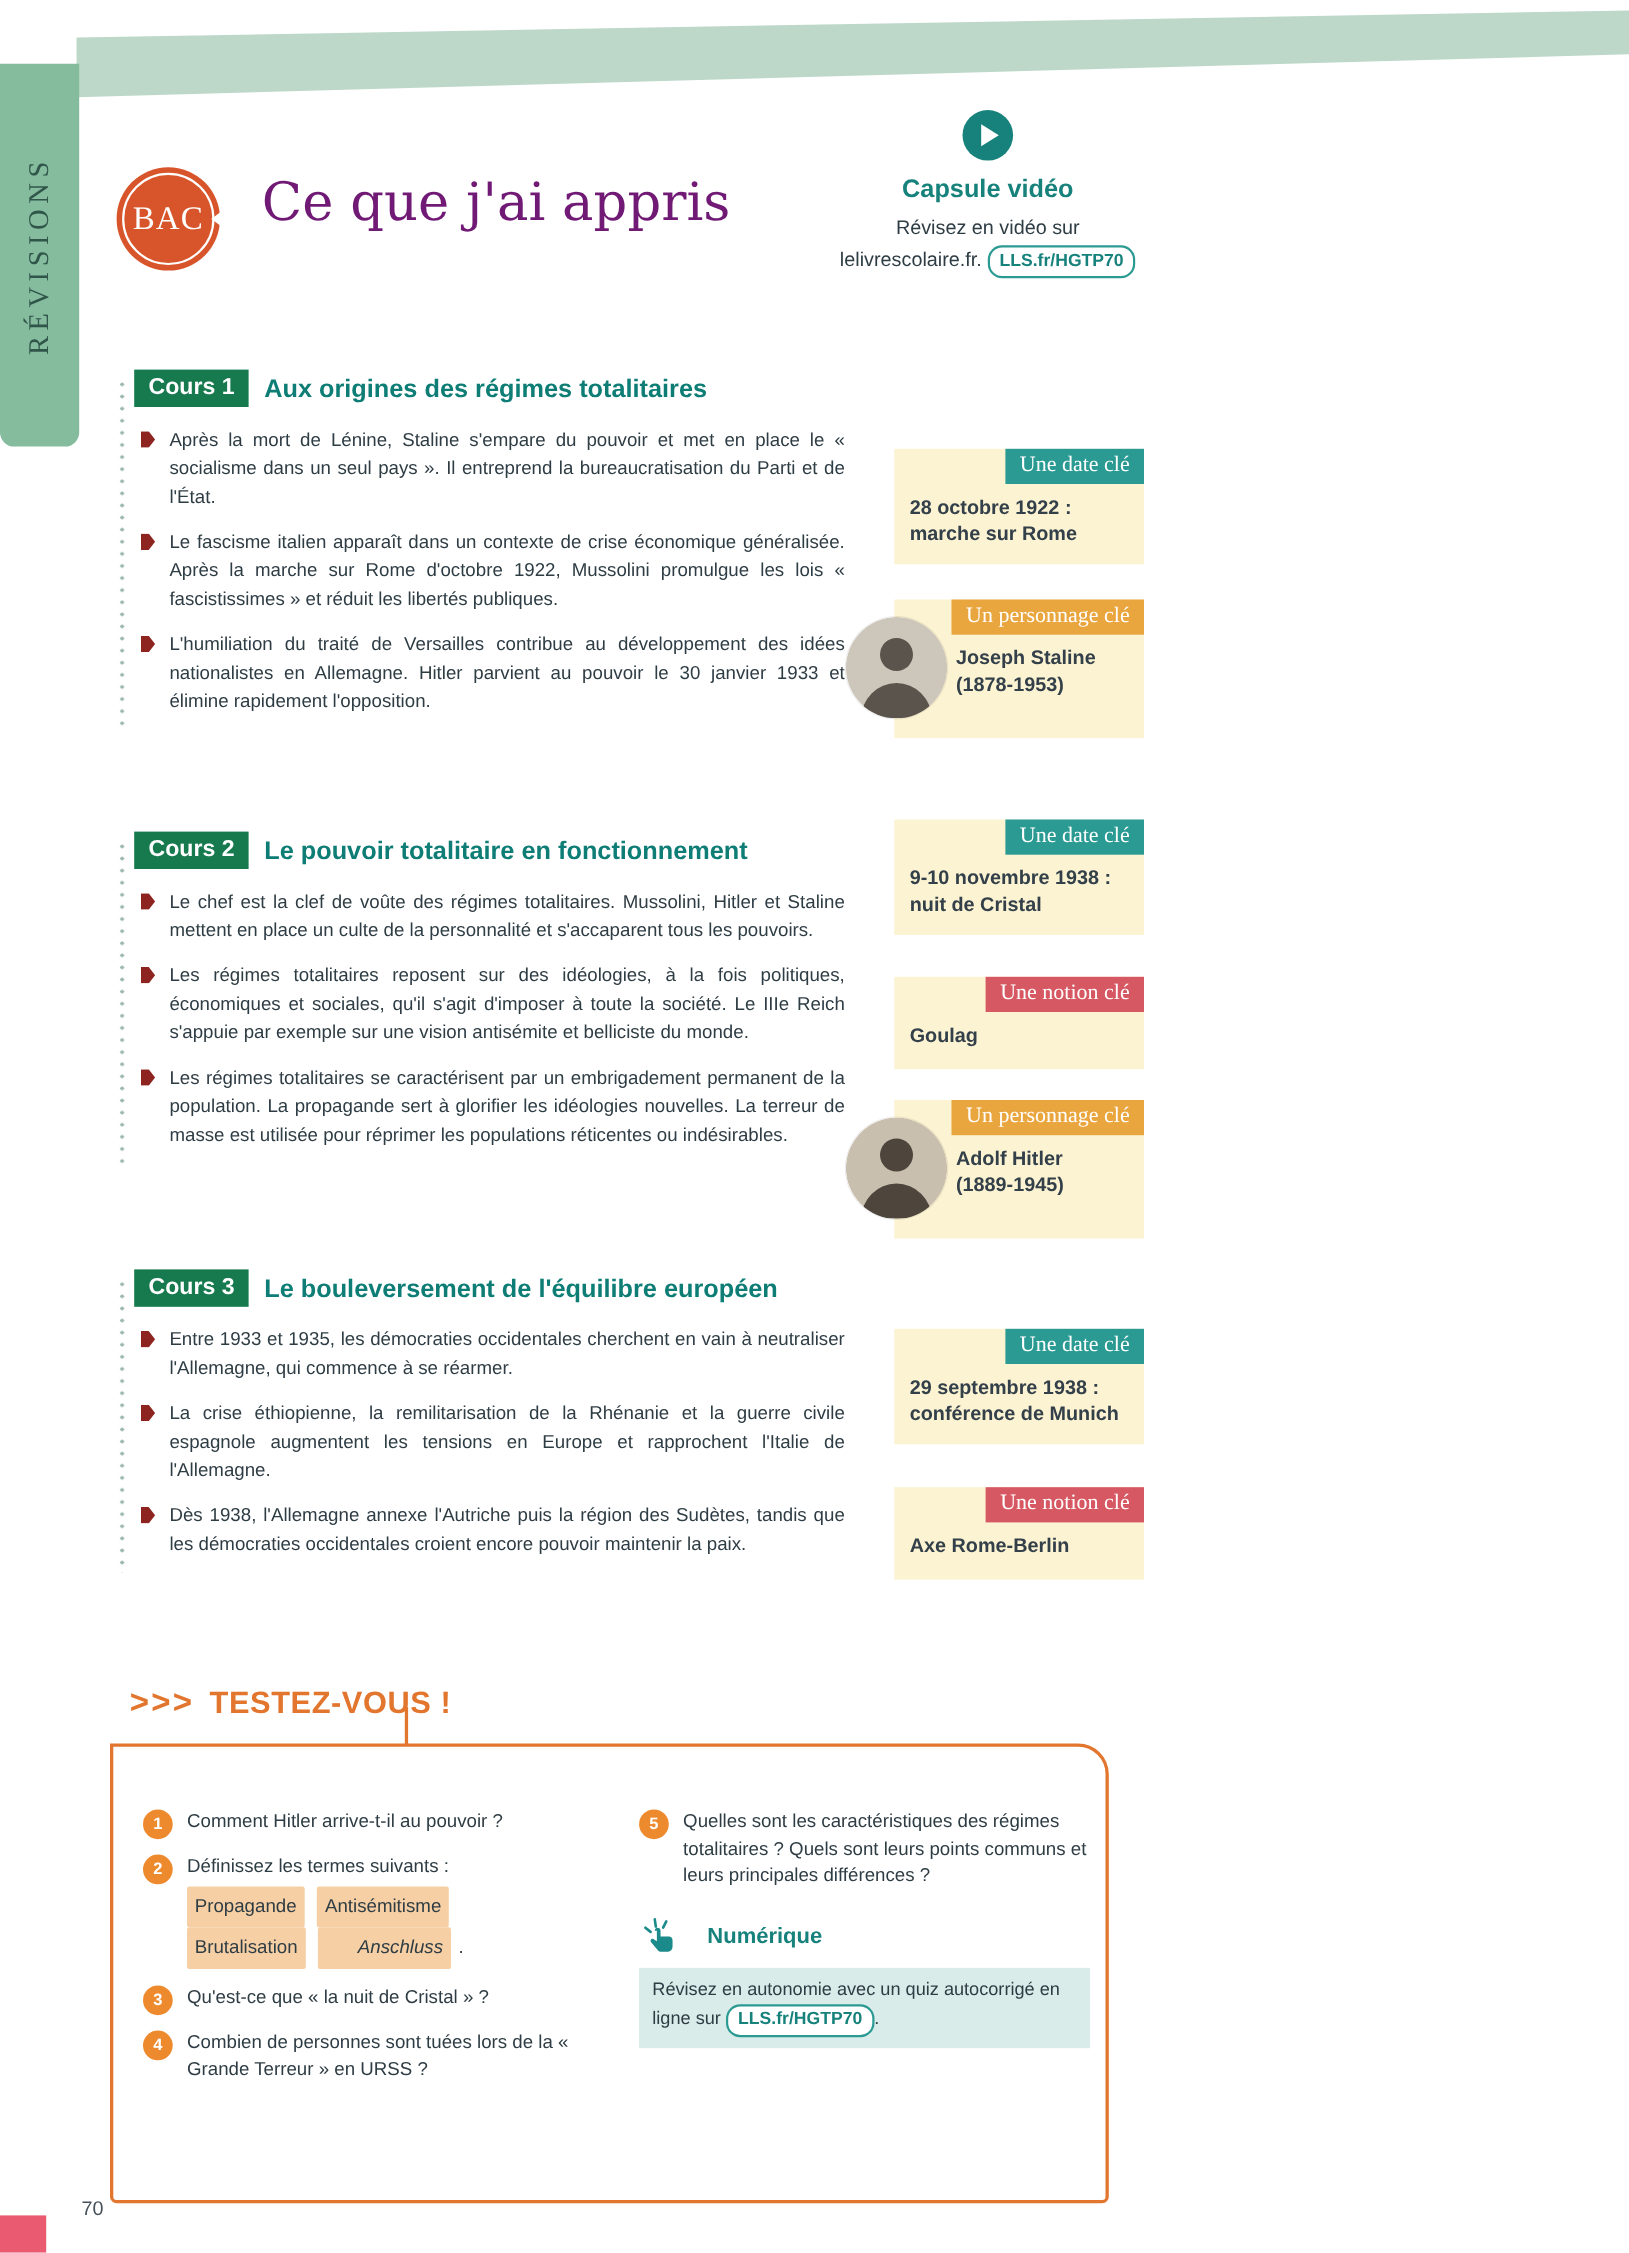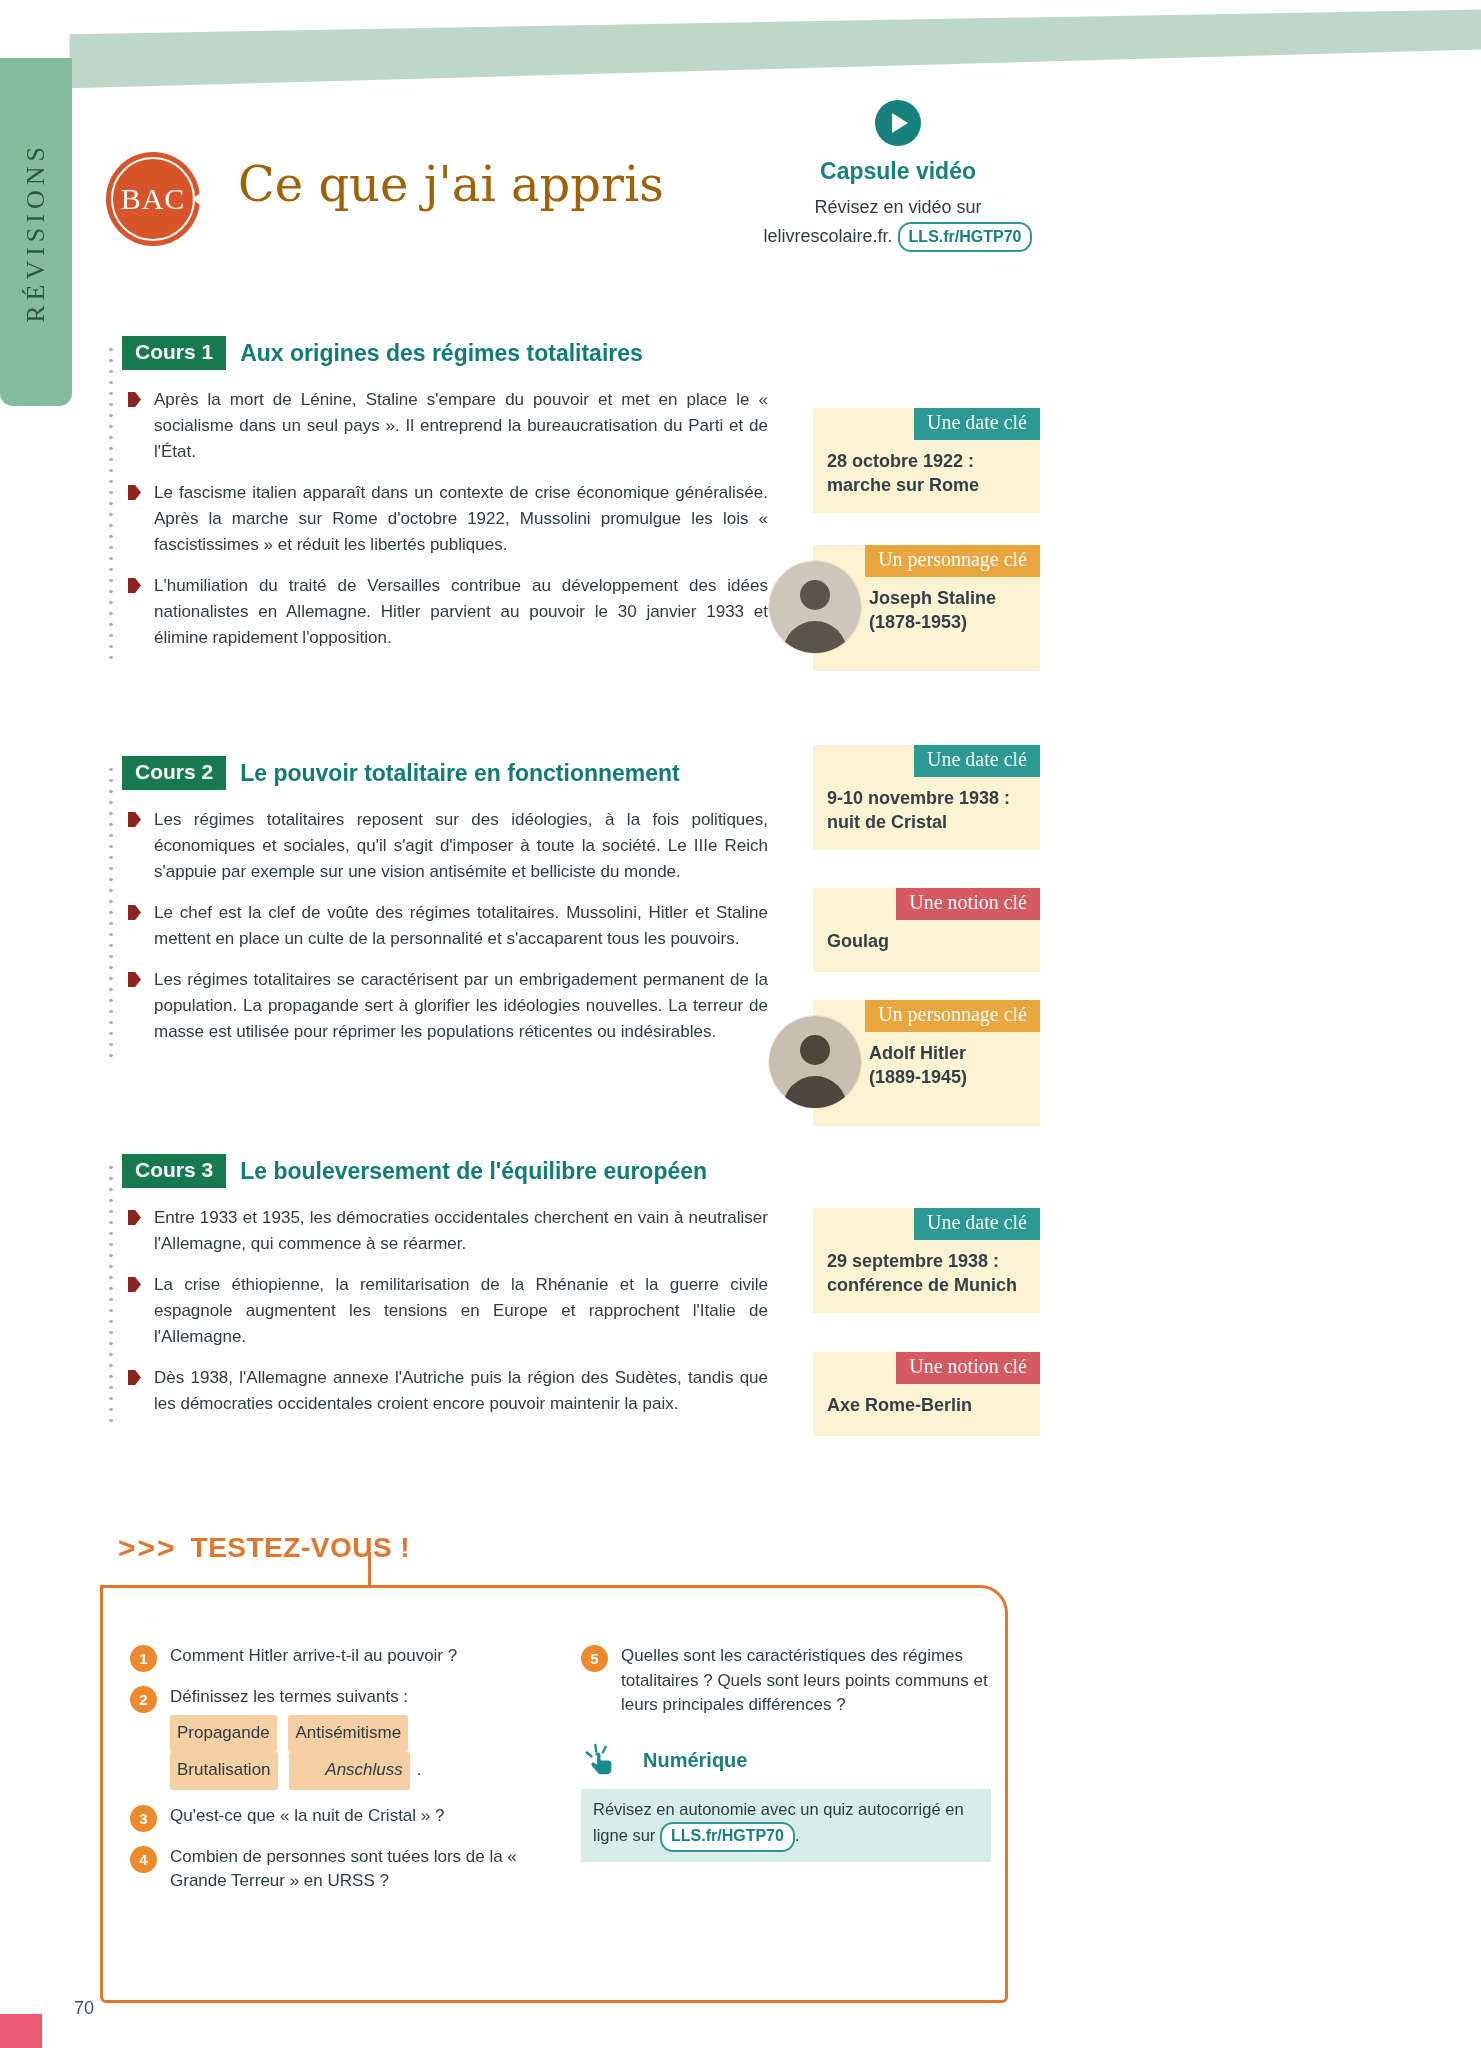--- a/index.html
+++ b/index.html
@@ -28,21 +28,21 @@
 
   
   .bac{position:absolute; left:106px; top:152px; width:94px; height:94px;
     border-radius:50%; background:var(--bac-orange);
     display:flex; align-items:center; justify-content:center;}
   .bac::after{content:""; position:absolute; inset:5px; border:2.5px solid #fff; border-radius:50%;}
   .bac::before{content:""; position:absolute; right:-3px; top:50%; transform:translateY(-50%);
     border-right:11px solid #fff; border-top:8px solid transparent; border-bottom:8px solid transparent;}
   .bac span{font-family:"Liberation Serif",serif; font-size:30px; color:#fff; letter-spacing:1px;}
   .page-title{position:absolute; left:238px; top:156px;
-    font-family:"DejaVu Serif",serif; font-weight:400; font-size:48px; color:#a16207;}
+    font-family:"DejaVu Serif",serif; font-weight:400; font-size:48px; color:#701a75;}
 
   
   .capsule{position:absolute; left:756px; top:100px; width:284px;}
   .capsule-head{display:flex; align-items:center; gap:12px;flex-direction:column;}
   .play{width:46px; height:46px; border-radius:50%; background:var(--teal);
     display:flex; align-items:center; justify-content:center; flex-shrink:0; cursor:pointer;}
   .play::after{content:""; border-left:16px solid #fff; border-top:10px solid transparent;
     border-bottom:10px solid transparent; margin-left:4px;}
   .capsule-title{font-size:23px; font-weight:bold; color:var(--teal);}
   .capsule-lines{margin-top:8px; text-align:center; font-size:18px; line-height:1.6; color:var(--text);}
@@ -163,25 +163,25 @@
   </section>
 
   <section class="course" style="top:756px">
     <div class="course-head">
       <span class="course-badge">Cours 2</span>
       <h2 class="course-title">Le pouvoir totalitaire en fonctionnement</h2>
     </div>
     <ul>
       <li>
           <span class="flag"></span>
+          <p class="bullet-text">Le chef est la clef de voûte des régimes totalitaires. Mussolini, Hitler et Staline mettent en place un culte de la personnalité et s'accaparent tous les pouvoirs.</p>
+        </li>
+      <li>
+          <span class="flag"></span>
           <p class="bullet-text">Les régimes totalitaires reposent sur des idéologies, à la fois politiques, économiques et sociales, qu'il s'agit d'imposer à toute la société. Le IIIe Reich s'appuie par exemple sur une vision antisémite et belliciste du monde.</p>
-        </li>
-      <li>
-          <span class="flag"></span>
-          <p class="bullet-text">Le chef est la clef de voûte des régimes totalitaires. Mussolini, Hitler et Staline mettent en place un culte de la personnalité et s'accaparent tous les pouvoirs.</p>
         </li>
       <li>
           <span class="flag"></span>
           <p class="bullet-text">Les régimes totalitaires se caractérisent par un embrigadement permanent de la population. La propagande sert à glorifier les idéologies nouvelles. La terreur de masse est utilisée pour réprimer les populations réticentes ou indésirables.</p>
         </li>
     </ul>
   </section>
 
   <section class="course" style="top:1154px">
     <div class="course-head">

